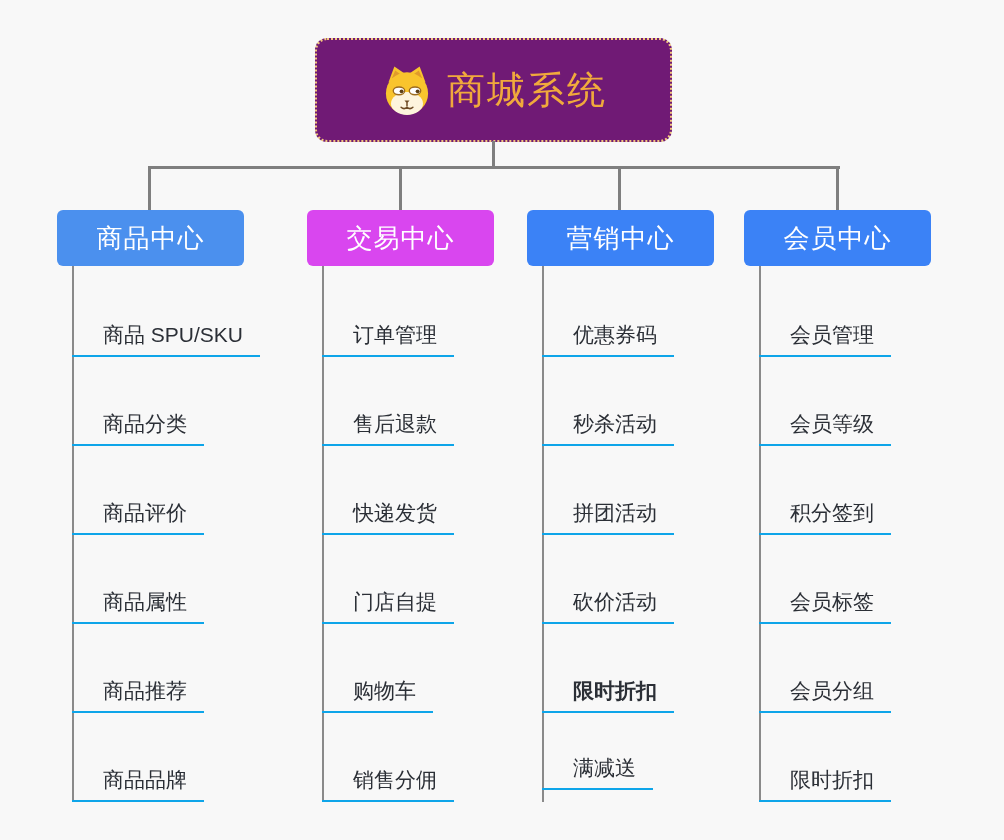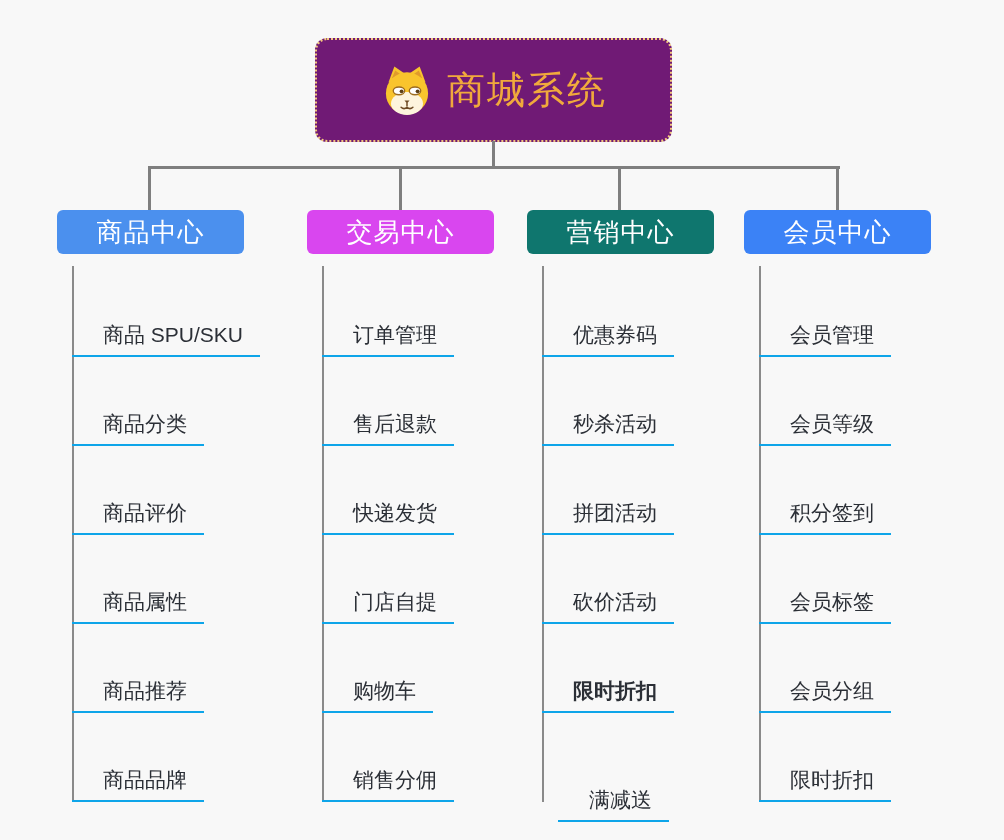--- a/index.html
+++ b/index.html
@@ -28,21 +28,21 @@
   .line{position:absolute;background:#7f7f7f;}
   .root-stub{left:492px;top:141px;width:3px;height:28px;}
   .trunk{left:148px;top:166px;width:692px;height:3px;}
   .drop{top:166px;width:3px;height:45px;}
   .drop-1{left:148px;} .drop-2{left:399px;} .drop-3{left:618px;} .drop-4{left:836px;}
 
   
   .column{position:absolute;top:210px;width:280px;height:600px;}
   .col-1{left:57px;} .col-2{left:307px;} .col-3{left:527px;} .col-4{left:744px;}
   .branch-node{
-    position:absolute;left:0;top:0;width:187px;height:44px;
+    position:absolute;left:0;top:0;width:187px;height:56px;
     border-radius:6px;color:#ffffff;font-size:26px;letter-spacing:1px;
     display:flex;align-items:center;justify-content:center;
     box-sizing:border-box;white-space:nowrap;
   }
   .vline{position:absolute;left:15px;top:56px;width:2px;height:536px;background:#8a8a8a;}
   .items{position:absolute;inset:0;}
   .item{
     position:absolute;left:15px;
     font-size:21px;line-height:28px;color:#2b2f36;
     padding:0 17px 6px 31px;border-bottom:2px solid #0ea5e9;
@@ -100,29 +100,29 @@
         <div class="item" style="top: 111px;">订单管理</div>
         <div class="item" style="top: 200px;">售后退款</div>
         <div class="item" style="top: 289px;">快递发货</div>
         <div class="item" style="top: 378px;">门店自提</div>
         <div class="item" style="top: 467px;">购物车</div>
         <div class="item" style="top: 556px;">销售分佣</div>
       </div>
   </div>
 
   <div class="column col-3">
-    <div class="branch-node" style="background-color: #0f766e;">营销中心</div>
+    <div class="branch-node" style="background-color: #3b82f6;">营销中心</div>
     <div class="vline"></div>
     <div class="items">
         <div class="item" style="top: 111px;">优惠券码</div>
         <div class="item" style="top: 200px;">秒杀活动</div>
         <div class="item" style="top: 289px;">拼团活动</div>
         <div class="item" style="top: 378px;">砍价活动</div>
         <div class="item" style="top: 467px; font-weight: bold;">限时折扣</div>
-        <div class="item" style="top: 576px; margin-left: 16px;">满减送</div>
+        <div class="item" style="top: 544px;">满减送</div>
       </div>
   </div>
 
   <div class="column col-4">
     <div class="branch-node" style="background-color: #3b82f6;">会员中心</div>
     <div class="vline"></div>
     <div class="items">
         <div class="item" style="top: 111px;">会员管理</div>
         <div class="item" style="top: 200px;">会员等级</div>
         <div class="item" style="top: 289px;">积分签到</div>

